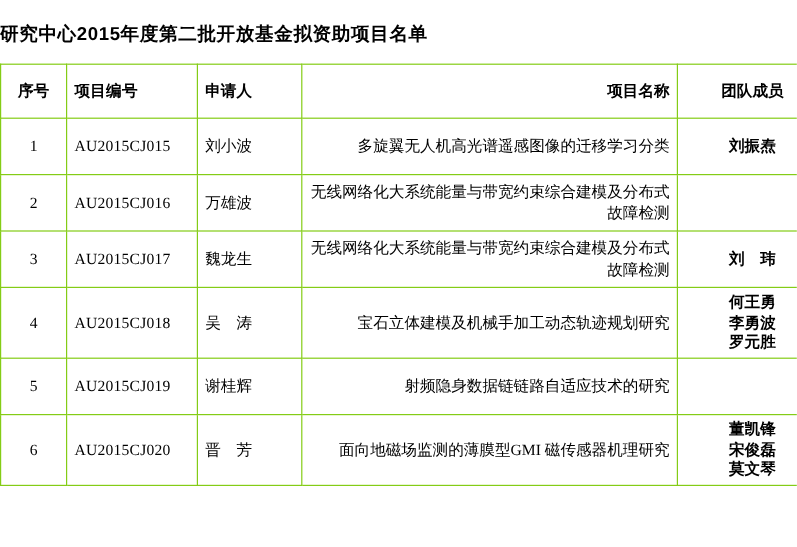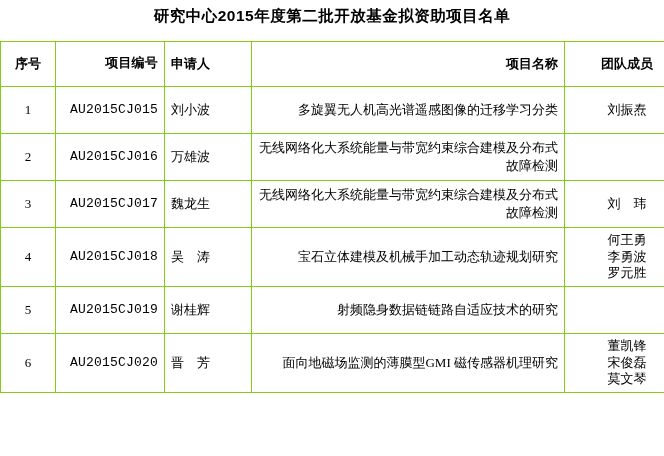--- a/index.html
+++ b/index.html
@@ -14,25 +14,24 @@
     color: #000000;
     overflow: hidden;
   }
   .page {
     width: 664px;
     height: 456px;
     position: relative;
     box-sizing: border-box;
   }
   .doc-title {
-    text-align: center;
     font-size: 15.5px;
     font-weight: bold;
     letter-spacing: 0.5px;
-    padding-top: 6px;
+    padding-top: 18px;
     padding-bottom: 14px;
     font-family: "Liberation Sans", "DejaVu Sans", sans-serif;
   }
   table.grant-table {
     border-collapse: collapse;
     margin: 0 auto;
     width: 628px;
     table-layout: fixed;
   }
   table.grant-table td {
@@ -43,33 +42,33 @@
     line-height: 1.35;
   }
   thead td {
     text-align: center;
     font-weight: bold;
     font-size: 13px;
     height: 36px;
     font-family: "Liberation Sans", "DejaVu Sans", sans-serif;
   }
   .col-idx   { width: 42px;  text-align: center; }
-  .col-code  { width: 96px;  text-align: right; font-family: Liberation Mono, monospace; font-size: 11.5px; letter-spacing: 0.2px; }
+  .col-code  { width: 96px;  text-align: left; font-family: Liberation Serif, serif; font-size: 11.5px; letter-spacing: 0.2px; }
   .col-appl  { width: 74px;  text-align: left; }
   .col-name  { width: 300px; text-align: right; padding-left: 9px; }
   .col-team  { width: 112px; text-align: center; }
   tbody tr { height: 47px; }
   .team-lines {
     display: flex;
     flex-direction: column;
     align-items: center;
     justify-content: center;
     line-height: 1.28;
   }
-  .team-lines span { display: block; white-space: nowrap; }
+  .team-lines span { display: block; white-space: nowrap; font-weight: bold; }
 </style>
 </head>
 <body>
 
 <div class="page">
 
   <div class="doc-title">研究中心2015年度第二批开放基金拟资助项目名单</div>
 
   <table class="grant-table">
     <thead>

